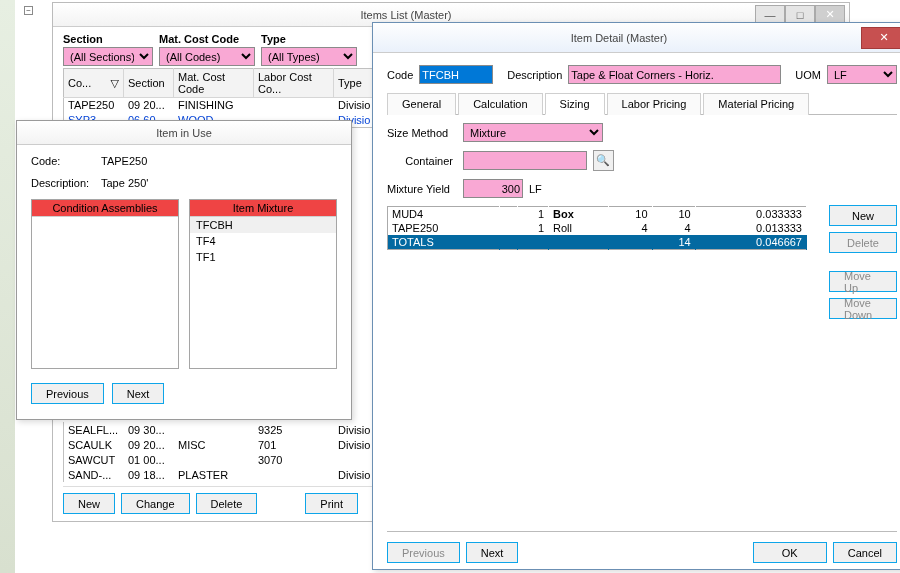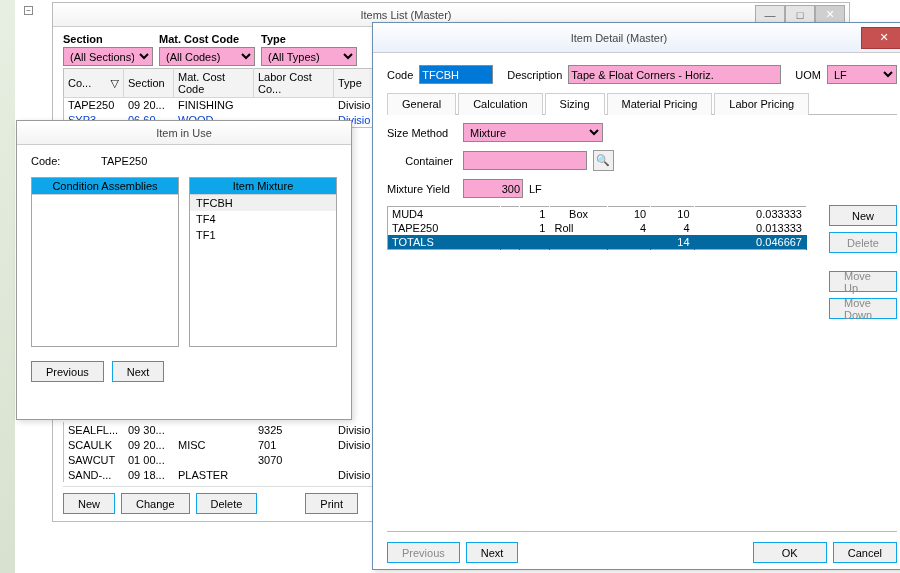--- a/index.html
+++ b/index.html
@@ -24,21 +24,21 @@
   #il-grid tr { height:15px; }
   #il-grid-lower { border-left:1px solid #c0c0c0; border-right:1px solid #c0c0c0; margin-top:294px;}
   #il-grid-lower tr { height:15px;}
   #il-btn-row { display:flex; gap:6px; padding:6px 0; border-top:1px solid #ddd; margin-top:4px;}
   
   #item-in-use { left:16px; top:120px; width:336px; height:300px; }
   #item-in-use .body { padding:10px 14px; display:flex; flex-direction:column; gap:10px;}
   .pair { display:flex; gap:10px; }
   .pair .lab { width:60px; }
   .list-box { border:1px solid #a5a5a5; background:#fff; }
-  .list-title { background:#0ea5e9; text-align:center; padding:2px 0; border-bottom:1px solid #cfcfcf;}
+  .list-title { background:#ef4444; text-align:center; padding:2px 0; border-bottom:1px solid #cfcfcf;}
   .list-row { padding:2px 6px; }
   .list-row.sel { background:#f0f0f0;}
   
   #item-detail { left:356px; top:22px; width:540px; height:548px; border:1px solid #6b8fb3;margin-left:16px;}
   #item-detail .titlebar { background:linear-gradient(#fefefe,#eaf1fb); height:30px;}
   #item-detail .winbtn.close { width:46px; height:22px;}
   #id-body { padding:12px 14px 6px 14px; display:flex; flex-direction:column; height:calc(100% - 30px);}
   .row { display:flex; align-items:center; gap:6px; margin-bottom:8px;}
   .tabstrip { display:flex; border-bottom:1px solid #bcbcbc; margin-bottom:8px;}
   .tab { padding:4px 14px; border:1px solid #cfcfcf; border-bottom:none; background:#fafafa; margin-right:2px; position:relative; top:1px;}
@@ -157,20 +157,24 @@
 
 <div class="window" id="item-in-use">
   <div class="titlebar">
     <span class="titlebar-center">Item in Use</span>
   </div>
   <div class="body">
     <div class="pair">
         <span class="lab">Code:</span>
         <span>TAPE250</span>
       </div>
+    <div class="pair">
+        <span class="lab">Description:</span>
+        <span>Tape 250'</span>
+      </div>
     <div style="display:flex; gap:10px;">
       <div class="list-box" style="flex:1;height:170px;">
         <div class="list-title">Condition Assemblies</div>
       </div>
       <div class="list-box" style="flex:1;height:170px;">
         <div class="list-title">Item Mixture</div>
         <div class="list-row sel">TFCBH</div>
         <div class="list-row">TF4</div>
         <div class="list-row">TF1</div>
       </div>
@@ -195,22 +199,22 @@
       <input type="text" style="width: 74px; background: rgb(0, 120, 215); color: rgb(255, 255, 255);" value="TFCBH">
       <span style="margin-left:8px;">Description</span>
       <input type="text" style="flex: 1 1 0%;" value="Tape &amp; Float Corners - Horiz.">
       <span style="margin-left:8px;">UOM</span>
       <select style="width:70px;"><option>LF</option></select>
     </div>
     <div class="tabstrip">
       <div class="tab">General</div>
       <div class="tab">Calculation</div>
       <div class="tab active">Sizing</div>
+      <div class="tab">Labor Pricing</div>
       <div class="tab">Material Pricing</div>
-      <div class="tab">Labor Pricing</div>
     </div>
     <div class="row">
         <span style="width:70px;">Size Method</span>
       <select style="width:140px;"><option>Mixture</option></select>
       </div>
     <div class="row">
         <span style="width:70px;text-align:right;padding-right:4px;">Container</span>
       <input type="text" style="width: 124px;">
       <span class="iconbtn">🔍</span>
       </div>
@@ -219,21 +223,21 @@
       <input type="text" style="width: 60px; text-align: right;" value="300">
       <span>LF</span>
       </div>
 
     <table class="detail-table" style="border-collapse:collapse;">
       <tbody>
       <tr>
         <td>MUD4</td>
             <td></td>
             <td>1</td>
-        <td style="text-align:center;">Box</td>
+        <td style="text-align:left;font-weight:bold;">Box</td>
             <td>10</td>
         <td>10</td>
             <td>0.033333</td>
       </tr>
       <tr>
         <td>TAPE250</td>
             <td></td>
             <td>1</td>
         <td style="text-align:left;">Roll</td>
             <td>4</td>

